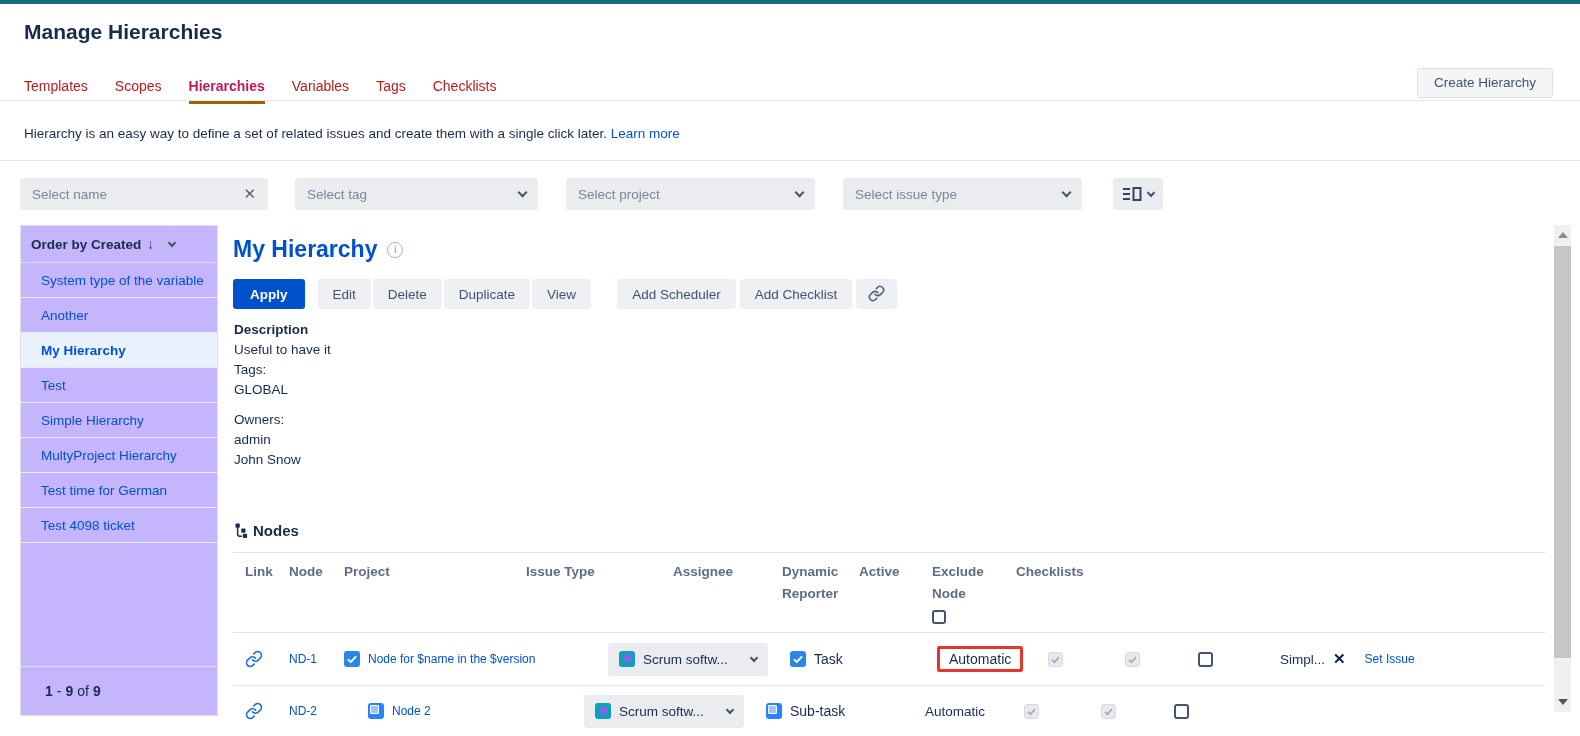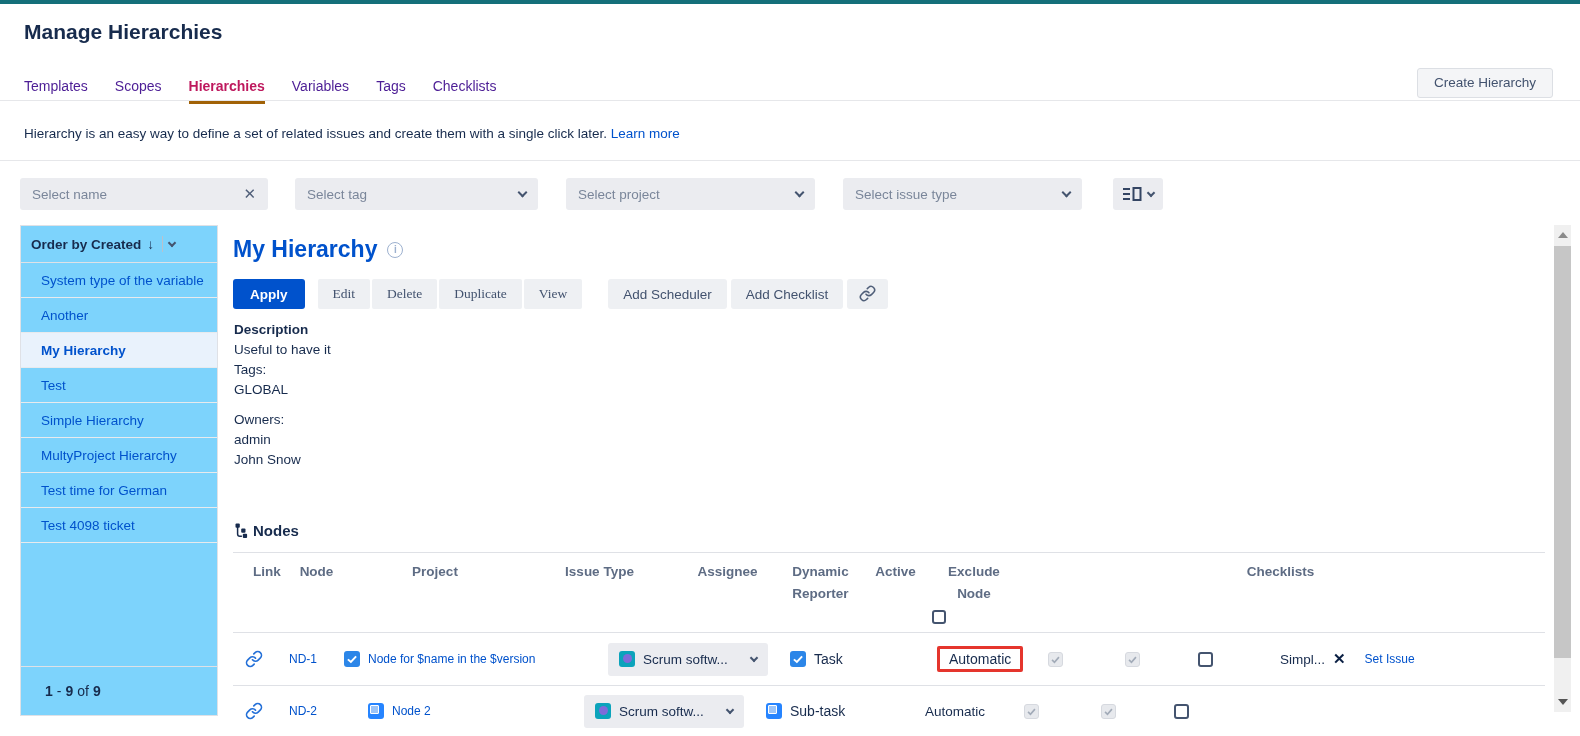--- a/index.html
+++ b/index.html
@@ -7,21 +7,21 @@
     font-family:"Liberation Sans",sans-serif; color:#172b4d; font-size:14px; }
   a { text-decoration:none; cursor:pointer; }
 
   
   .topbar { position:absolute; top:0; left:0; right:0; height:4px; background:#156f7a; }
   .page-title { position:absolute; top:20px; left:24px; font-size:21px; font-weight:700; color:#172b4d; }
   .create-btn { position:absolute; top:68px; right:27px; height:30px; padding:0 16px; line-height:28px;
     background:#f4f5f7; border:1px solid #dcdfe4; border-radius:3px; color:#42526e; font-size:13.5px; cursor:pointer; }
 
   .tabs { position:absolute; top:78px; left:24px; display:flex; gap:27px; }
-  .tab { font-size:14px; color:#4c1d95; padding-bottom:7px; cursor:pointer; }
+  .tab { font-size:14px; color:#b91c1c; padding-bottom:7px; cursor:pointer; }
   .tab.active { color:#be185d; font-weight:700; border-bottom:3px solid #a16207; }
   .tabs-border { position:absolute; top:100px; left:0; right:0; height:1px; background:#e6e7ea; }
 
   .intro { position:absolute; top:126px; left:24px; font-size:13.5px; color:#172b4d; }
   .intro a { color:#0052cc; }
   .intro-border { position:absolute; top:160px; left:0; right:0; height:1px; background:#e6e7ea; }
 
   
   .filters { position:absolute; top:178px; left:20px; display:flex; align-items:center; }
   .fld { background:#ebecf0; border-radius:3px; height:32px; display:flex; align-items:center;
@@ -32,21 +32,21 @@
     transform:rotate(45deg); margin-top:-3px; flex:none; }
   .chev.sm { width:6px; height:6px; }
   .clear-x { color:#505f79; font-size:15px; cursor:pointer; margin-left:auto; }
   .w-name{width:248px;} .w-tag{width:243px;margin-left:27px;} .w-owner{width:243px;margin-left:29px;}
   .w-proj{width:249px;margin-left:28px;} .w-itype{width:239px;margin-left:28px;}
   .cols-btn { width:50px; height:32px; margin-left:31px; background:#ebecf0; border-radius:3px;
     display:flex; align-items:center; justify-content:center; gap:6px; cursor:pointer; }
 
   
   .sidebar { position:absolute; left:20px; top:225px; width:198px; height:491px;
-    border:1px solid #dfe1e6; background:#7dd3fc; display:flex; flex-direction:column; }
+    border:1px solid #dfe1e6; background:#c4b5fd; display:flex; flex-direction:column; }
   .sb-head { height:37px; flex:none; display:flex; align-items:center; gap:6px; padding:0 10px;
     font-weight:700; color:#172b4d; font-size:13.5px; border-bottom:1px solid #dfe1e6; }
   .sb-head .vsep { width:1px; height:16px; background:#b9c1cc; margin-left:2px; }
   .sb-item { height:35px; flex:none; display:flex; align-items:center; padding-left:20px;
     color:#0052cc; font-size:13.5px; border-bottom:1px solid #e8eaed; cursor:pointer; }
   .sb-item.selected { background:#e9f2fc; font-weight:700; }
   .sb-spacer { flex:1; }
   .sb-foot { height:49px; flex:none; border-top:1px solid #dfe1e6; display:flex; align-items:center;
     padding-left:24px; font-size:14px; color:#172b4d; gap:4px; }
   .sb-foot b { font-weight:700; }
@@ -54,35 +54,35 @@
   
   .detail-title { position:absolute; left:233px; top:236px; display:flex; align-items:center; gap:10px;
     font-size:23px; font-weight:700; color:#0052cc; }
   .info-ic { width:16px; height:16px; border:1.5px solid #9db1cf; border-radius:50%; color:#9db1cf;
     font-size:10px; font-weight:700; display:inline-flex; align-items:center; justify-content:center; cursor:pointer; }
   .toolbar { position:absolute; left:233px; top:279px; display:flex; align-items:center; }
   .btn { height:30px; display:inline-flex; align-items:center; padding:0 15px; border-radius:3px;
     background:#eef0f3; color:#42526e; font-size:13.5px; cursor:pointer; border:none; font-family:inherit; }
   .btn.primary { background:#0052cc; color:#fff; font-weight:700; margin-right:13px; padding:0 17px; }
   .btn-group { display:flex; gap:2px; }
-  .btn-group .btn { border-radius:2px;font-family:Liberation Serif, serif; }
+  .btn-group .btn { border-radius:2px; }
   .ml26 { margin-left:26px; } .ml22 { margin-left:4px; }
   .link-btn { width:41px; justify-content:center; color:#505f79; }
 
   .desc { position:absolute; left:234px; top:320px; font-size:13.5px; line-height:20px; color:#172b4d; }
   .desc .lbl { font-weight:700; }
   .desc .owners-lbl { margin-top:10px; }
 
   .nodes-title { position:absolute; left:235px; top:522px; display:flex; align-items:center; gap:5px;
     font-weight:700; font-size:15px; color:#172b4d; }
   .nodes-rule { position:absolute; left:233px; right:35px; top:552px; height:1px; background:#dfe1e6; }
 
   
   .thead { position:absolute; left:233px; right:35px; top:561px; display:flex; padding-left:12px;
-    color:#5e6c84; font-weight:700; font-size:13.5px; line-height:22px;text-align:center; }
+    color:#5e6c84; font-weight:700; font-size:13.5px; line-height:22px; }
   .c-link{width:44px;flex:none;} .c-node{width:55px;flex:none;} .c-summary{width:264px;flex:none;}
   .c-project{width:182px;flex:none;} .c-issue{width:147px;flex:none;} .c-assignee{width:109px;flex:none;}
   .c-dyn{width:77px;flex:none;} .c-active{width:73px;flex:none;} .c-excl{width:84px;flex:none;}
   .c-checks{flex:1;}
   .hd-excl { display:flex; flex-direction:column; }
   .hd-excl .cb { margin-top:5px; }
 
   .trow { position:absolute; left:233px; right:35px; height:53px; border-top:1px solid #dfe1e6;
     display:flex; align-items:center; padding-left:12px; }
   .trow .cell { display:flex; align-items:center; }

